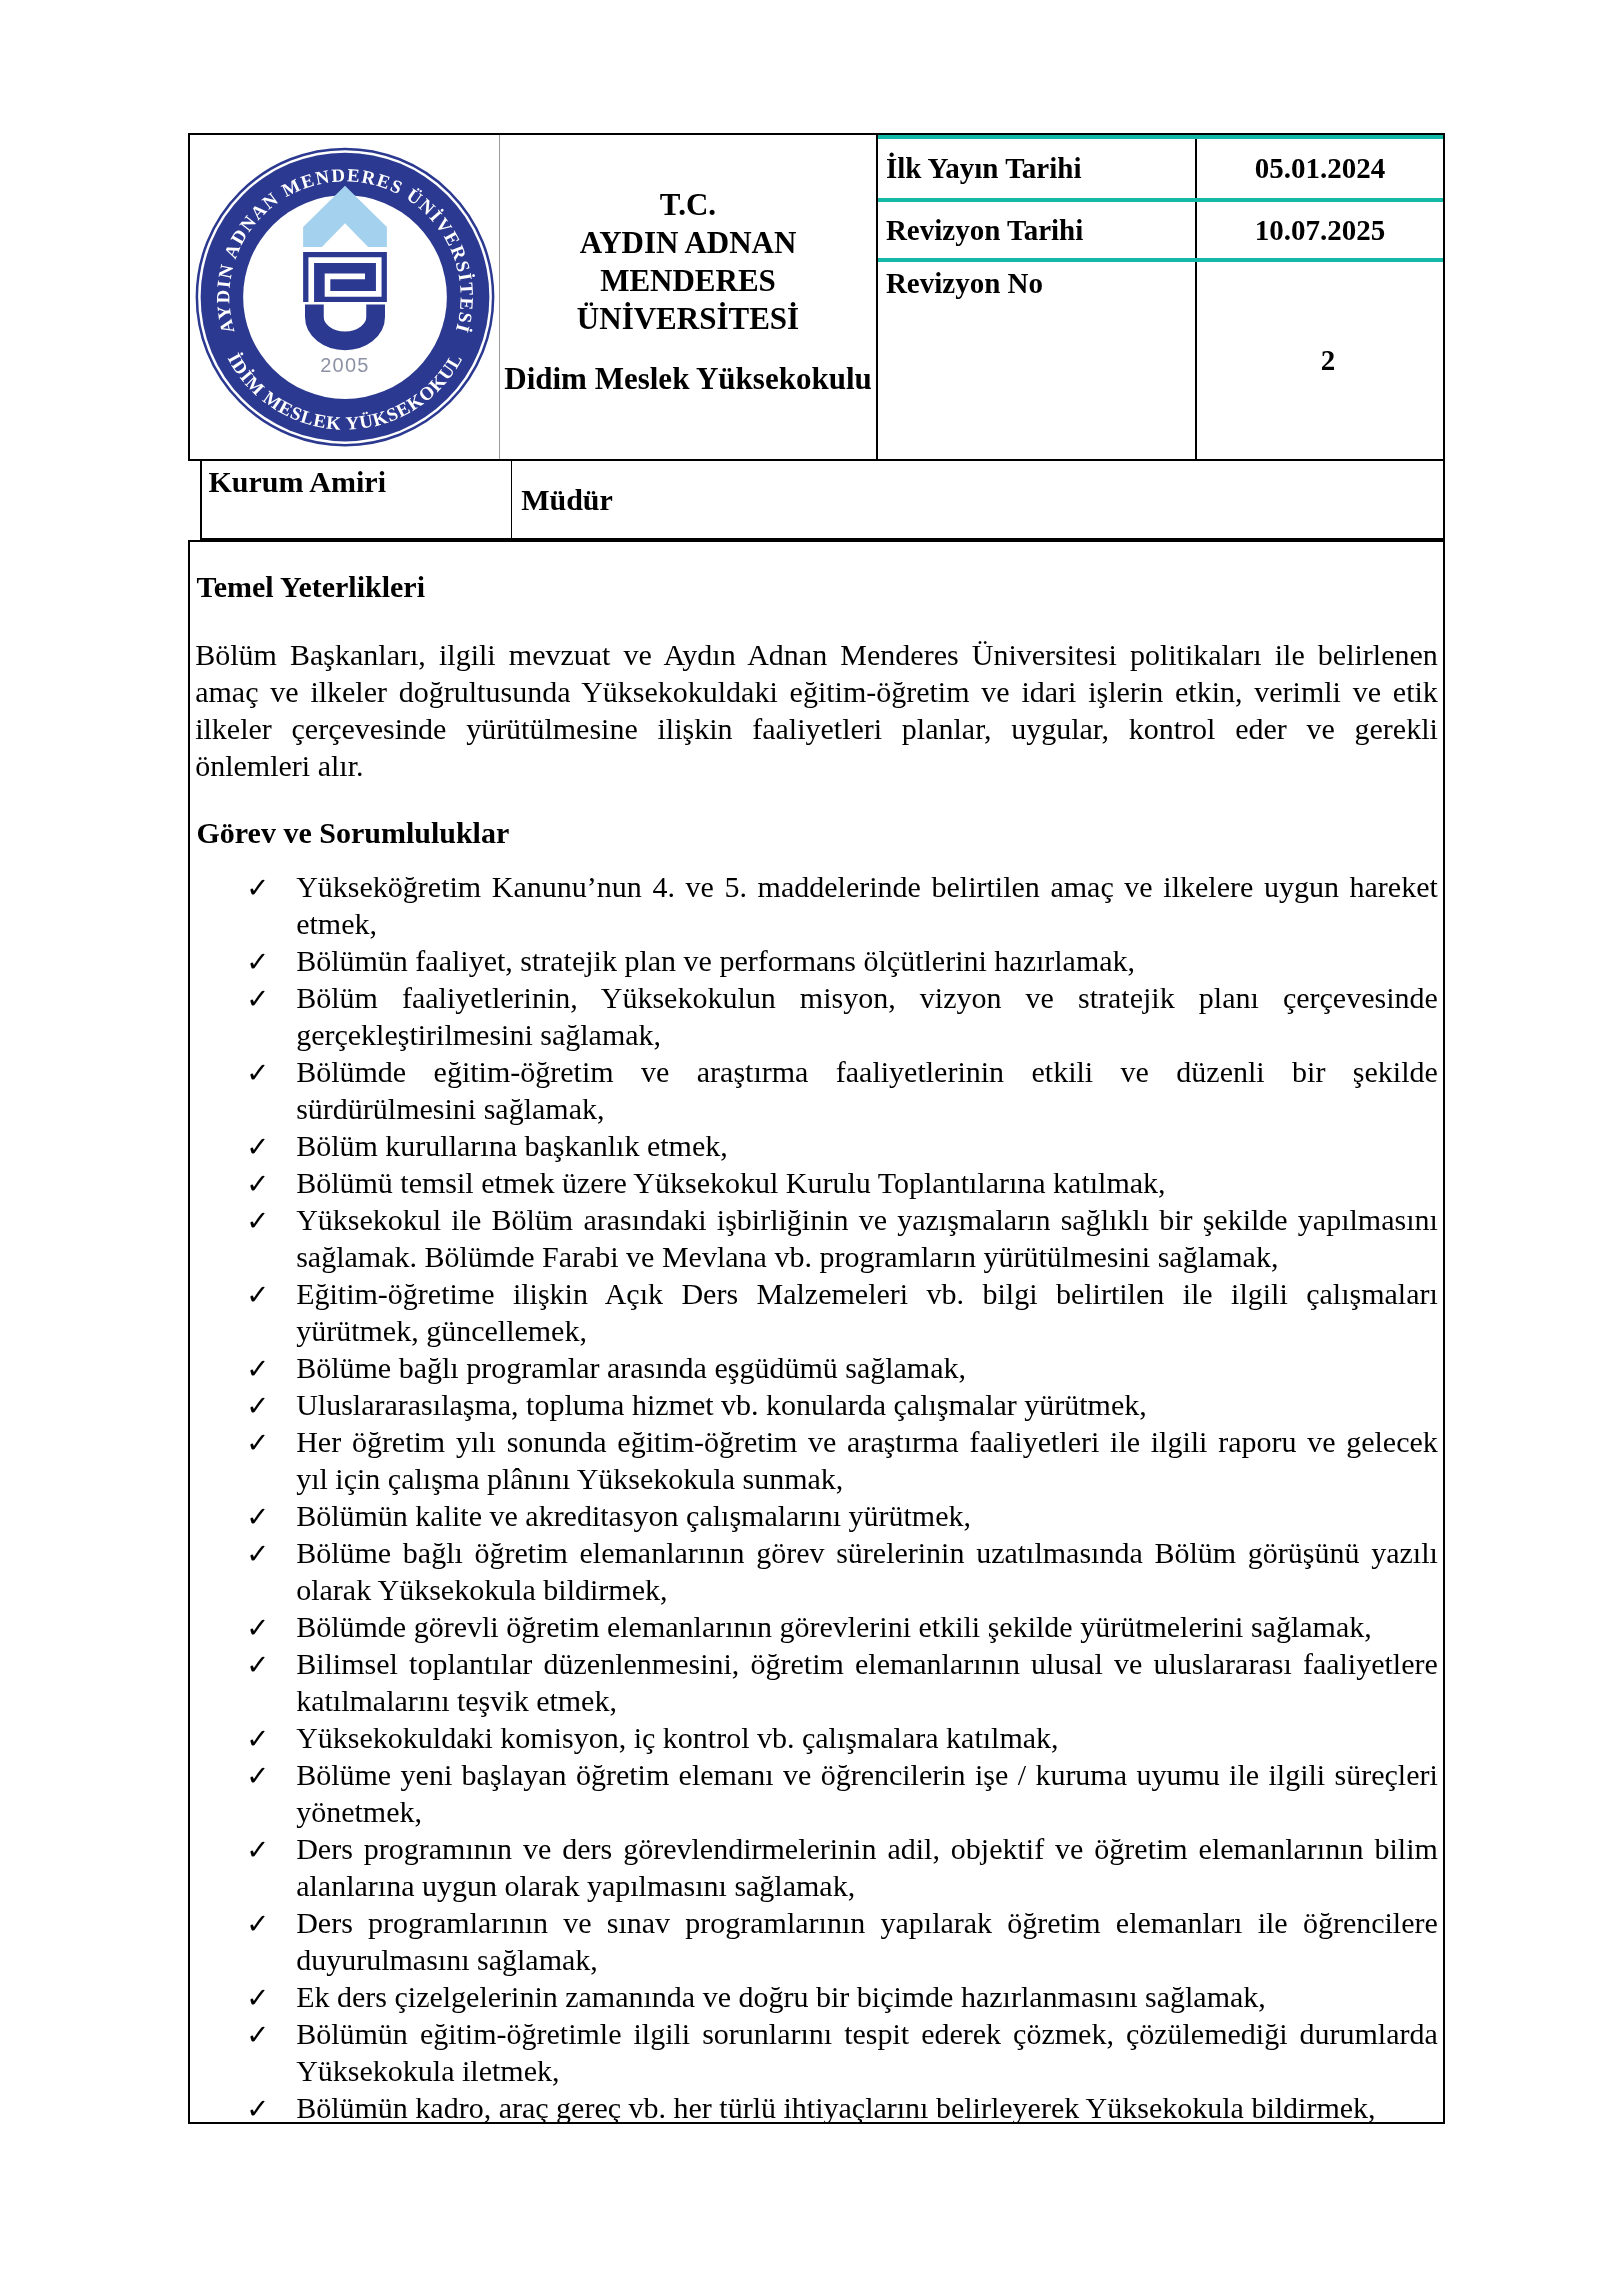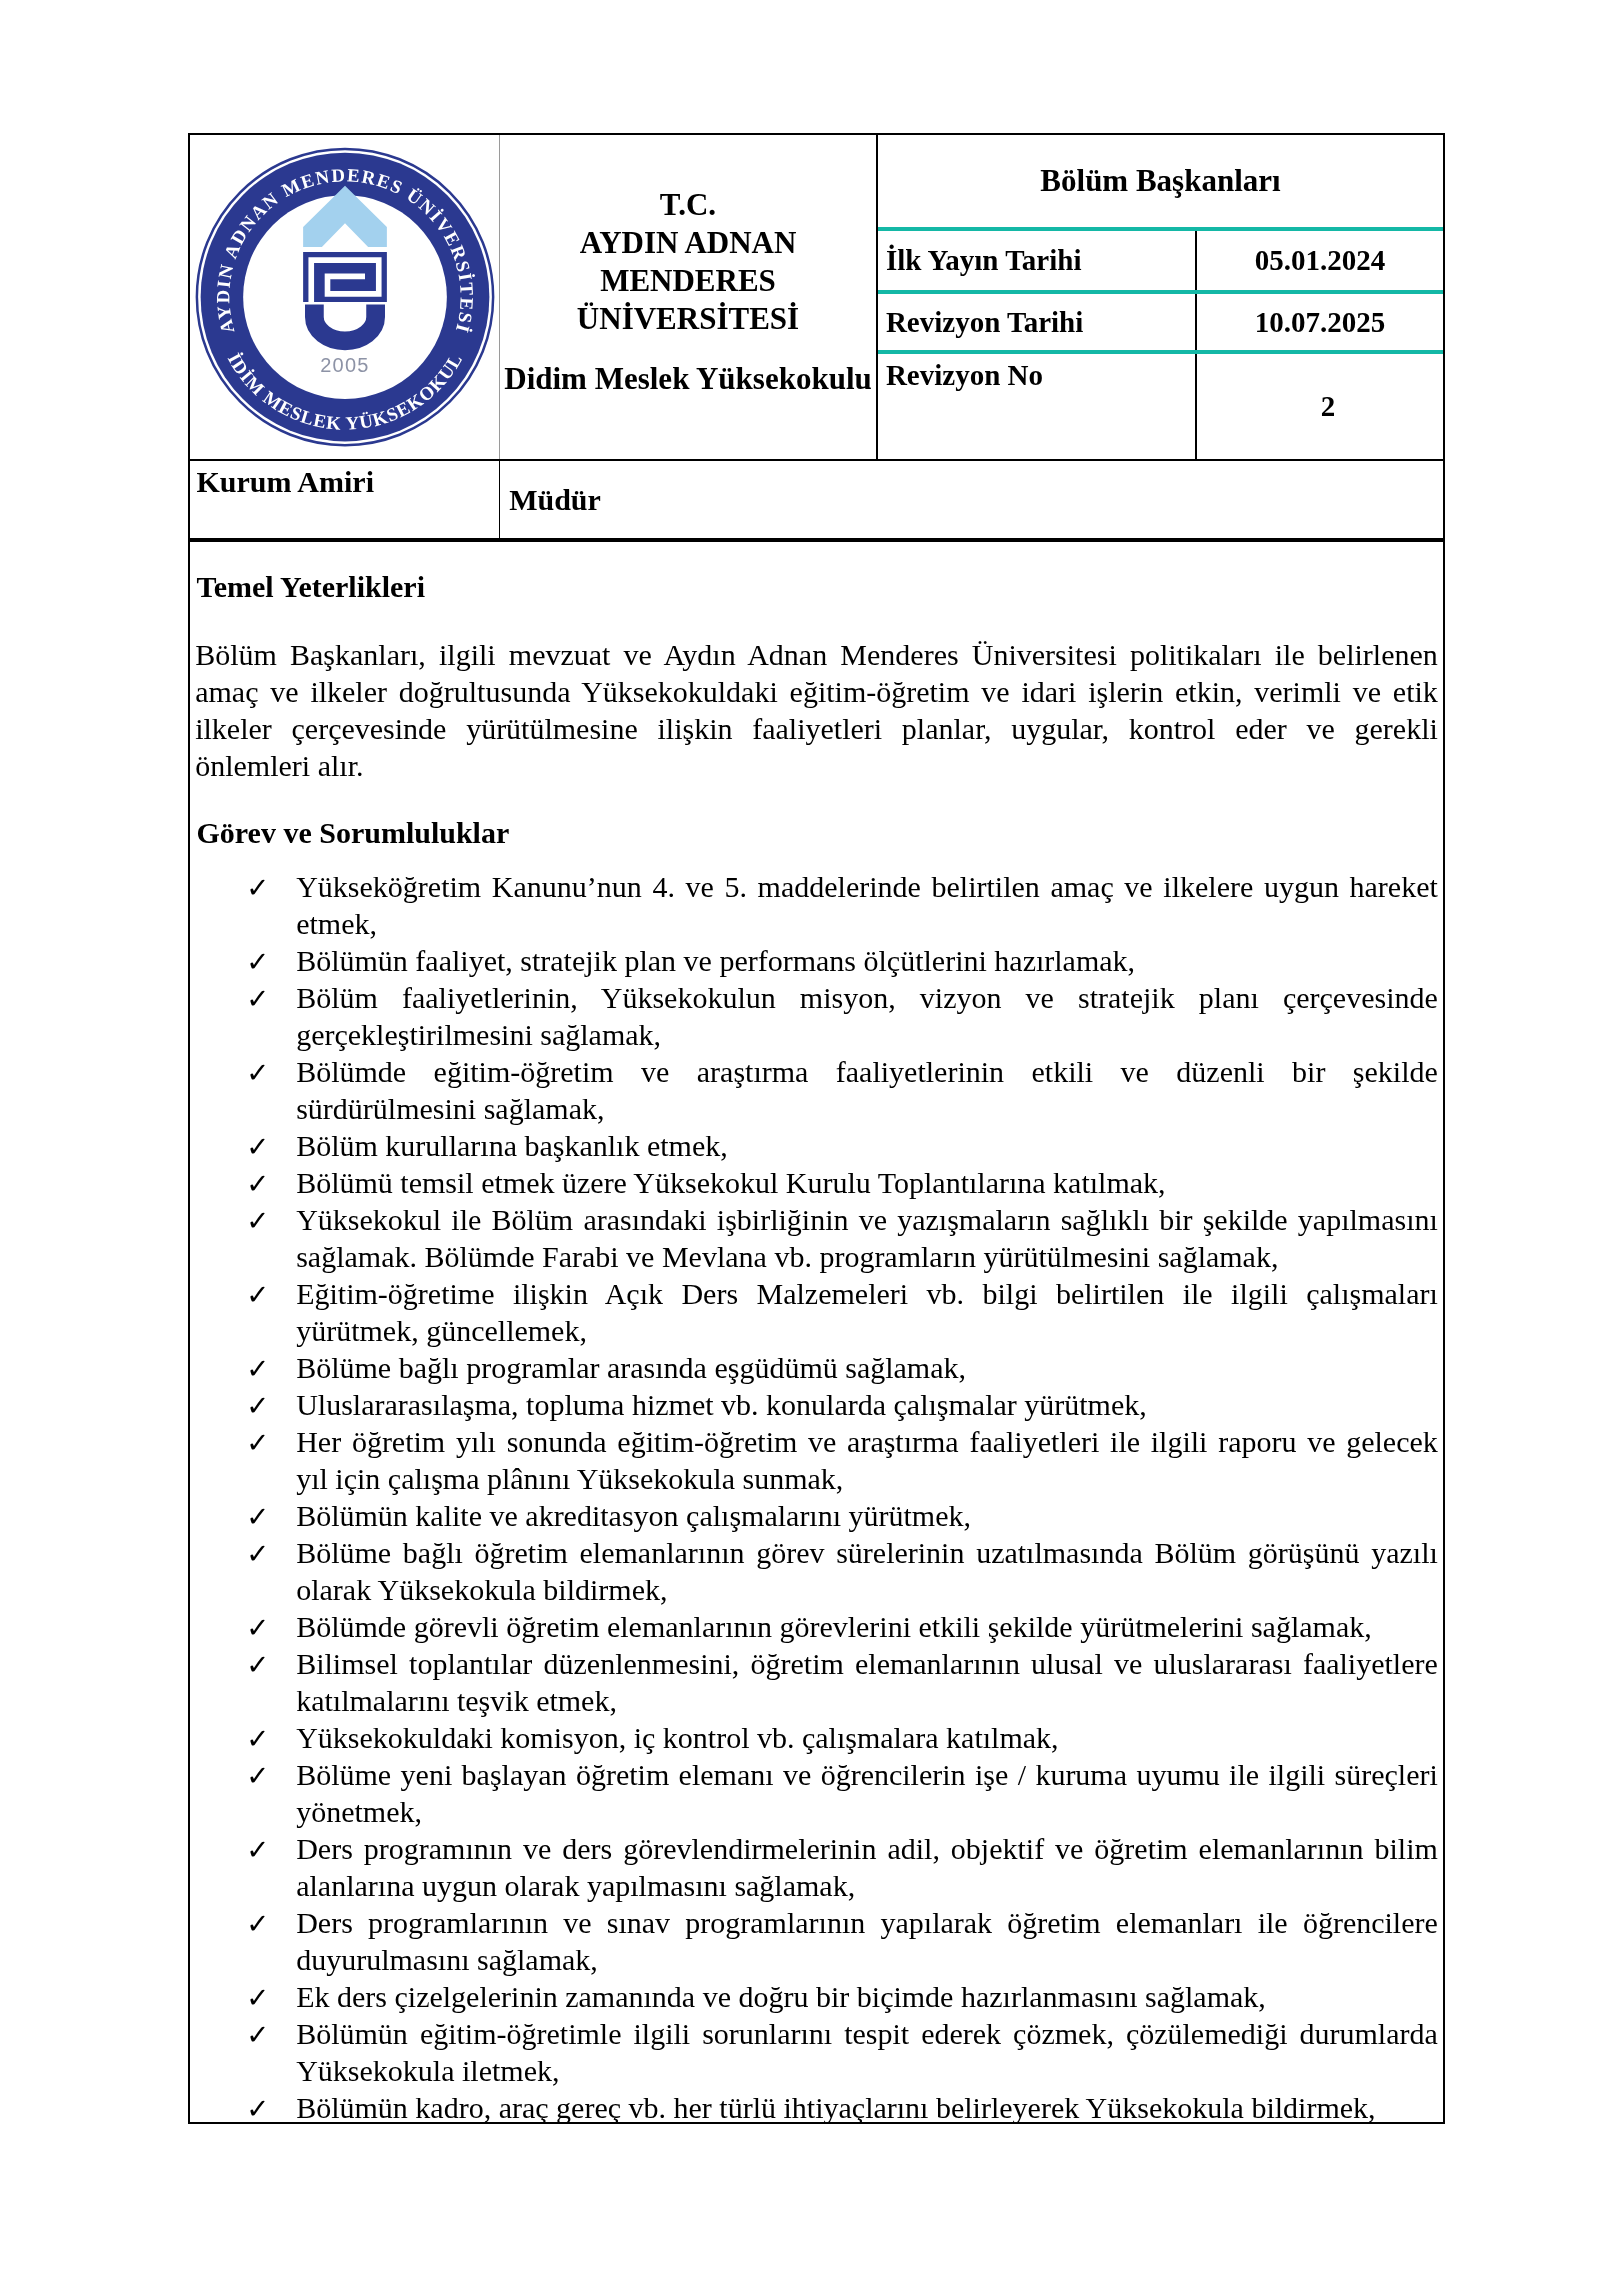--- a/index.html
+++ b/index.html
@@ -22,21 +22,21 @@
   .meta-row  { display:flex; border-top:4px solid #14b8a6; }
   .meta-row:nth-of-type(1) { height:63px; }
   .meta-row:nth-of-type(2) { height:60px; }
   .meta-row:nth-of-type(3) { flex:1;gap:16px; }
   .meta-label { width:319px; border-right:2px solid #000; display:flex; align-items:center;
                 padding-left:7.9px; font-weight:bold; font-size:29px; }
   .meta-value { flex:1; display:flex; align-items:center; justify-content:center;
                 font-weight:bold; font-size:29px; }
   .meta-row:nth-of-type(3) .meta-label { align-items:flex-start; padding-top:5.2px; }
 
-  .hdr-row2 { display:flex; height:79px; border:2.6px solid #000; border-top:none; }
+  .hdr-row2 { display:flex; height:79px; border:2.6px solid #000; border-top:none;margin-left:12px; }
   .authority-label { width:310px; border-right:1.3px solid #000; padding:3.9px 0 0 6.5px;
                      font-weight:bold; font-size:30px; }
   .authority-value { flex:1; display:flex; align-items:center; padding-left:9.2px;
                      font-weight:bold; font-size:30px; }
 
   
   .body-box { height:1584px; border:2.6px solid #000; border-top:2.6px solid #000; margin-top:0;
               padding:26px 5.2px 0 5.2px; overflow:hidden; }
   .sec-title { font-weight:bold; font-size:30px; line-height:37px; margin:0 0 31px 1.3px; }
   .sec-title.second { margin-bottom:17px; }
@@ -86,21 +86,20 @@
 
       <div class="mid-cell">
         <div class="org-line">T.C.</div>
         <div class="org-line">AYDIN ADNAN</div>
         <div class="org-line">MENDERES</div>
         <div class="org-line">ÜNİVERSİTESİ</div>
         <div class="school-line">Didim Meslek Yüksekokulu</div>
       </div>
 
       <div class="right-cell">
-        <div class="title-row">Bölüm Başkanları</div>
         <div class="meta-rows">
 
             <div class="meta-row">
               <div class="meta-label">İlk Yayın Tarihi</div>
               <div class="meta-value">05.01.2024</div>
             </div>
 
             <div class="meta-row">
               <div class="meta-label">Revizyon Tarihi</div>
               <div class="meta-value">10.07.2025</div>

